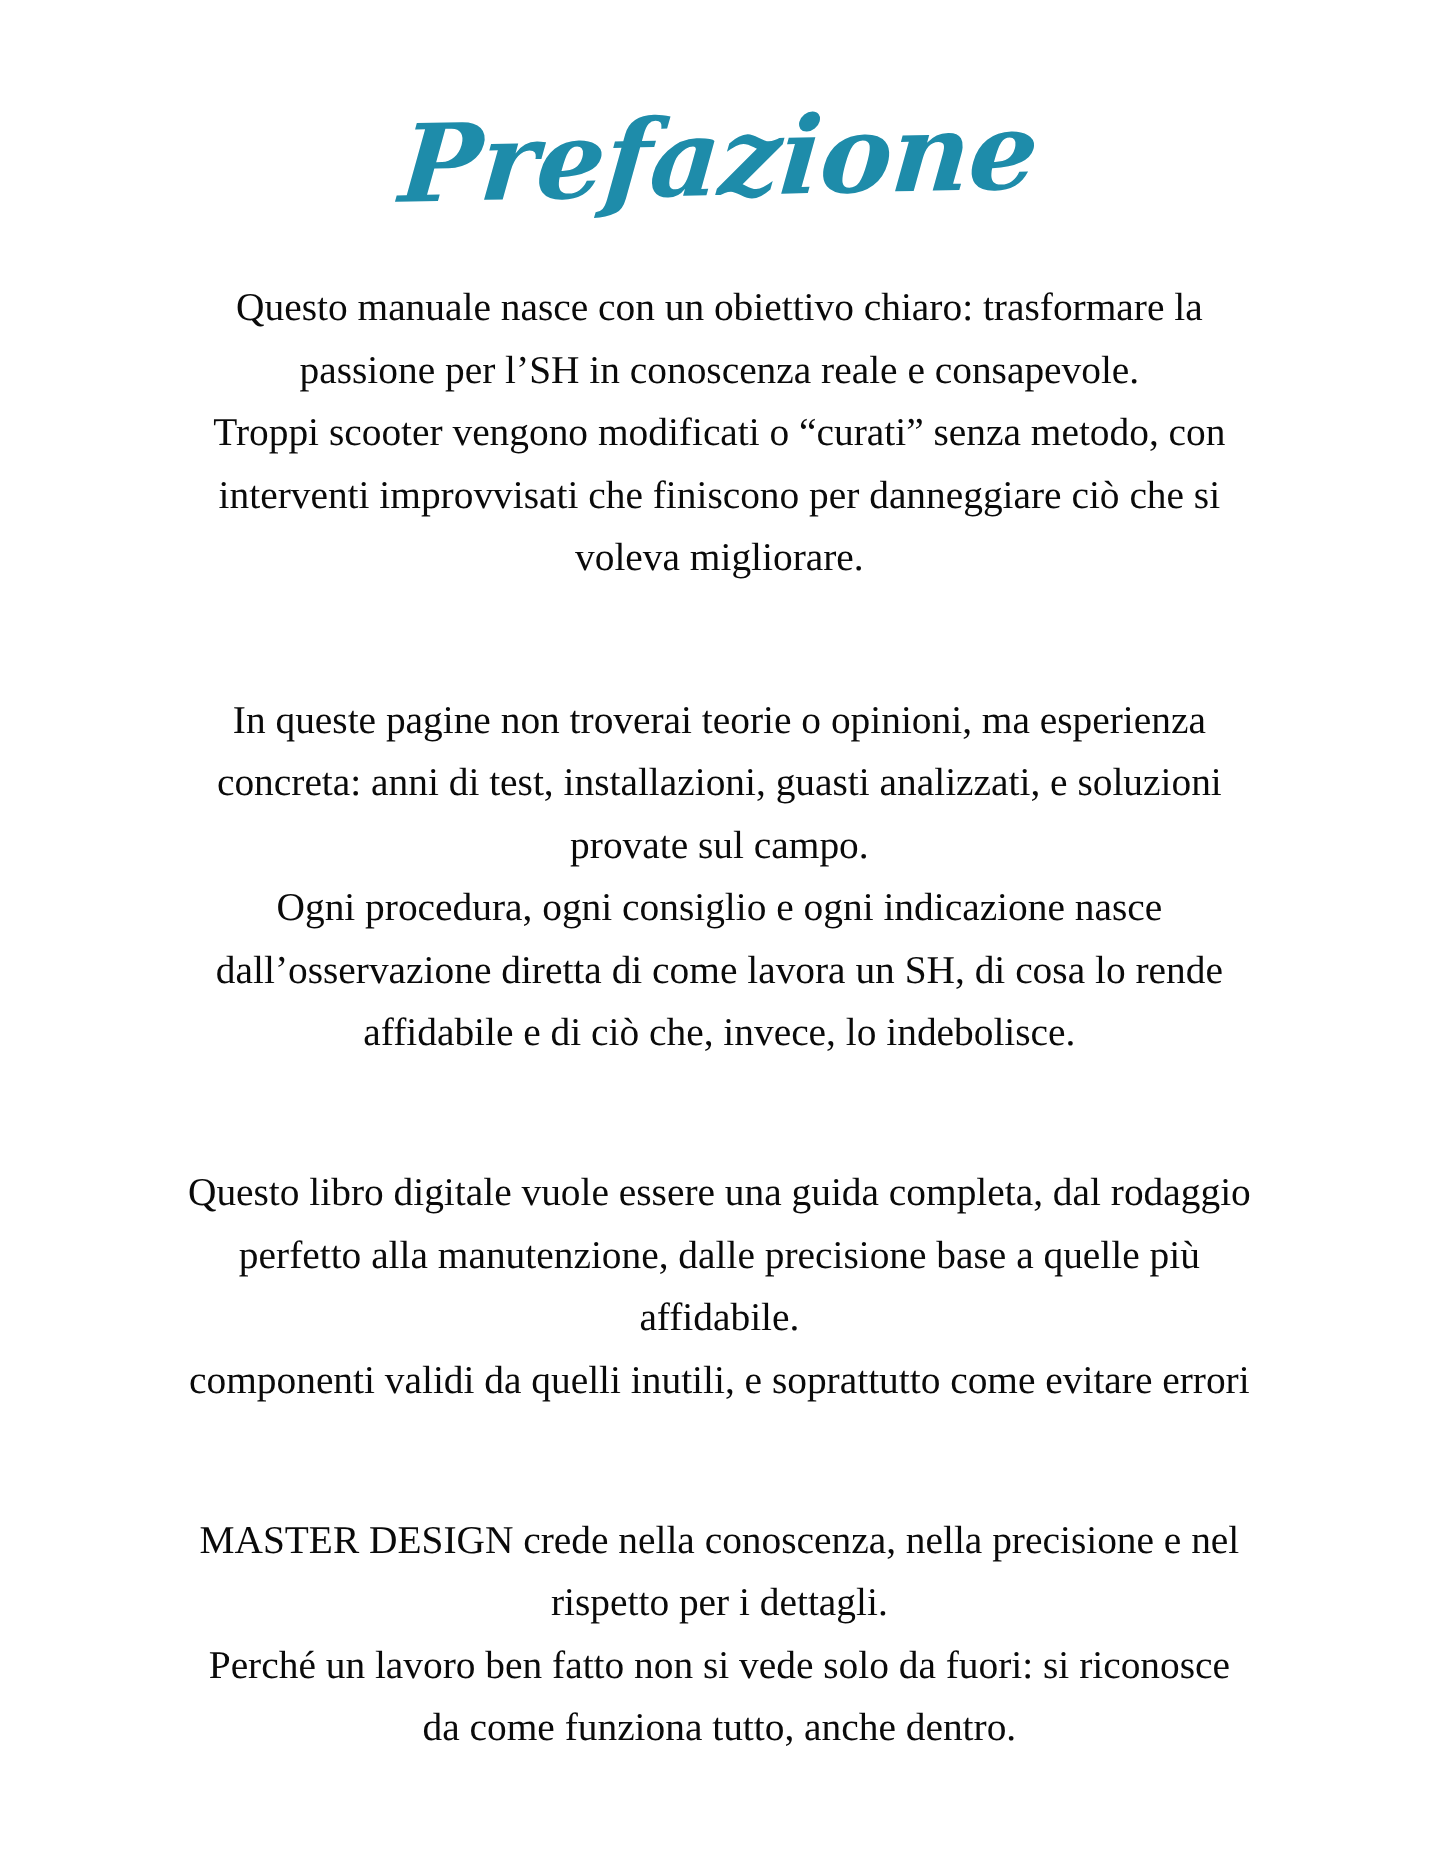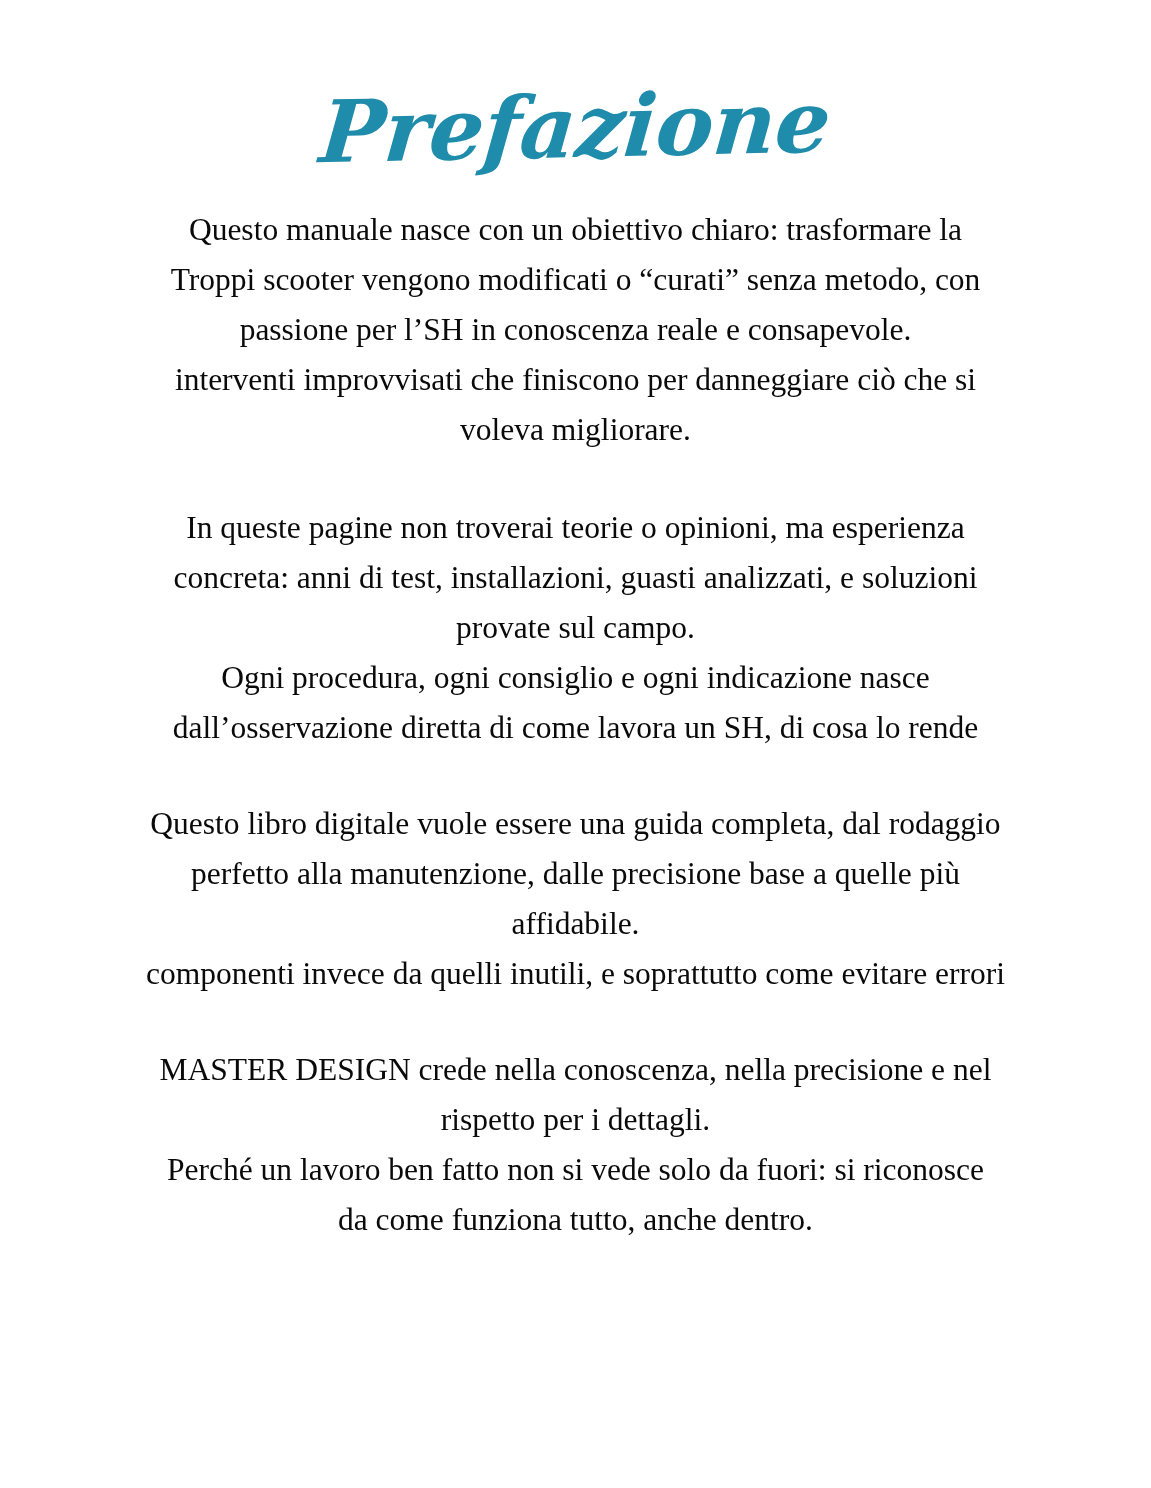--- a/index.html
+++ b/index.html
@@ -47,21 +47,21 @@
     left: 22px;
     width: 1107px;
   }
 
   .para {
     font-family: "Liberation Serif", "DejaVu Serif", serif;
     font-size: 31.5px;
     line-height: 50px;
     color: #0a0a0a;
     text-align: center;
-    margin: 0;
+    margin: 16px;
     padding: 0;
     -webkit-font-smoothing: antialiased;
   }
 
   .para-gap {
     height: 48px;
   }
 
   .para-gap-sm {
     height: 46px;
@@ -78,43 +78,44 @@
 <div class="page">
 
   <div class="title-wrap">
     <h1 class="doc-title">Prefazione</h1>
   </div>
 
   <div class="body-block">
 
     <p class="para">
       <span class="ln">Questo manuale nasce con un obiettivo chiaro: trasformare la</span>
+      <span class="ln">passione per l’SH in conoscenza reale e consapevole.</span>
       <span class="ln">Troppi scooter vengono modificati o “curati” senza metodo, con</span>
-      <span class="ln">passione per l’SH in conoscenza reale e consapevole.</span>
       <span class="ln">interventi improvvisati che finiscono per danneggiare ciò che si</span>
       <span class="ln">voleva migliorare.</span>
     </p>
 
     <div class="para-gap"></div>
 
     <p class="para">
       <span class="ln">In queste pagine non troverai teorie o opinioni, ma esperienza</span>
       <span class="ln">concreta: anni di test, installazioni, guasti analizzati, e soluzioni</span>
       <span class="ln">provate sul campo.</span>
       <span class="ln">Ogni procedura, ogni consiglio e ogni indicazione nasce</span>
       <span class="ln">dall’osservazione diretta di come lavora un SH, di cosa lo rende</span>
+      <span class="ln">affidabile e di ciò che, invece, lo indebolisce.</span>
     </p>
 
     <div class="para-gap-sm"></div>
 
     <p class="para">
       <span class="ln">Questo libro digitale vuole essere una guida completa, dal rodaggio</span>
       <span class="ln">perfetto alla manutenzione, dalle precisione base a quelle più</span>
       <span class="ln">affidabile.</span>
-      <span class="ln">componenti invece da quelli inutili, e soprattutto come evitare errori</span>
+      <span class="ln">componenti validi da quelli inutili, e soprattutto come evitare errori</span>
     </p>
 
     <div class="para-gap-sm"></div>
 
     <p class="para">
       <span class="ln">MASTER DESIGN crede nella conoscenza, nella precisione e nel</span>
       <span class="ln">rispetto per i dettagli.</span>
       <span class="ln">Perché un lavoro ben fatto non si vede solo da fuori: si riconosce</span>
       <span class="ln">da come funziona tutto, anche dentro.</span>
     </p>

